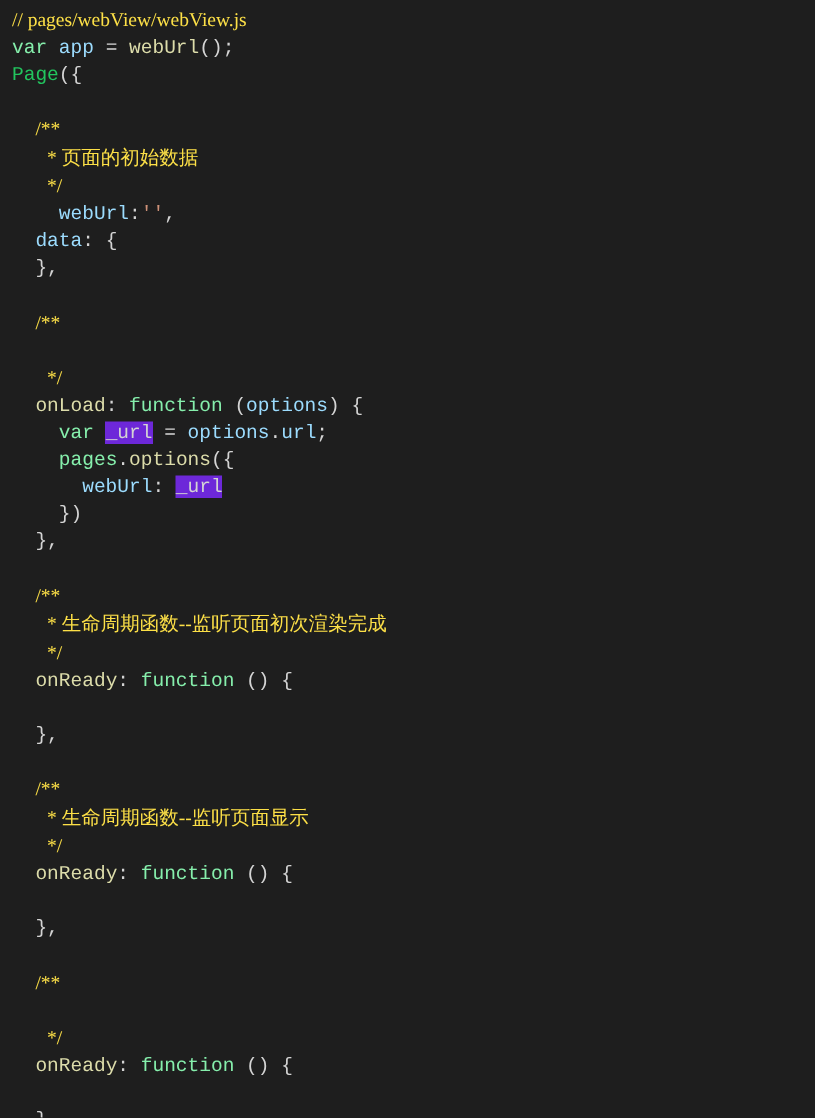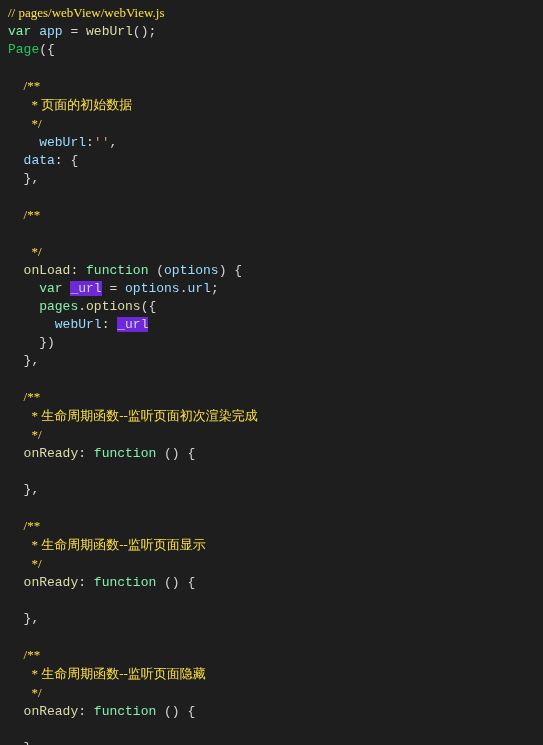--- a/index.html
+++ b/index.html
@@ -57,18 +57,18 @@
     <div class="line"><span>  },</span></div>
     <div class="line">&nbsp;</div>
     <div class="line"><span>  </span><span class="comment">/**</span></div>
     <div class="line"><span>   </span><span class="comment">* 生命周期函数--监听页面显示</span></div>
     <div class="line"><span>   </span><span class="comment">*/</span></div>
     <div class="line"><span>  </span><span class="func-call">onReady</span><span>: </span><span class="keyword">function</span><span> () {</span></div>
     <div class="line">&nbsp;</div>
     <div class="line"><span>  },</span></div>
     <div class="line">&nbsp;</div>
     <div class="line"><span>  </span><span class="comment">/**</span></div>
-    <div class="line"><span>   </span><span class="comment">* 生命周期函数--监听页面隐藏</span></div>
+    <div class="line"><span>   </span></div>
     <div class="line"><span>   </span><span class="comment">*/</span></div>
     <div class="line"><span>  </span><span class="func-call">onReady</span><span>: </span><span class="keyword">function</span><span> () {</span></div>
     <div class="line">&nbsp;</div>
     <div class="line"><span>  },</span></div>
   </div>
 
 </body></html>

